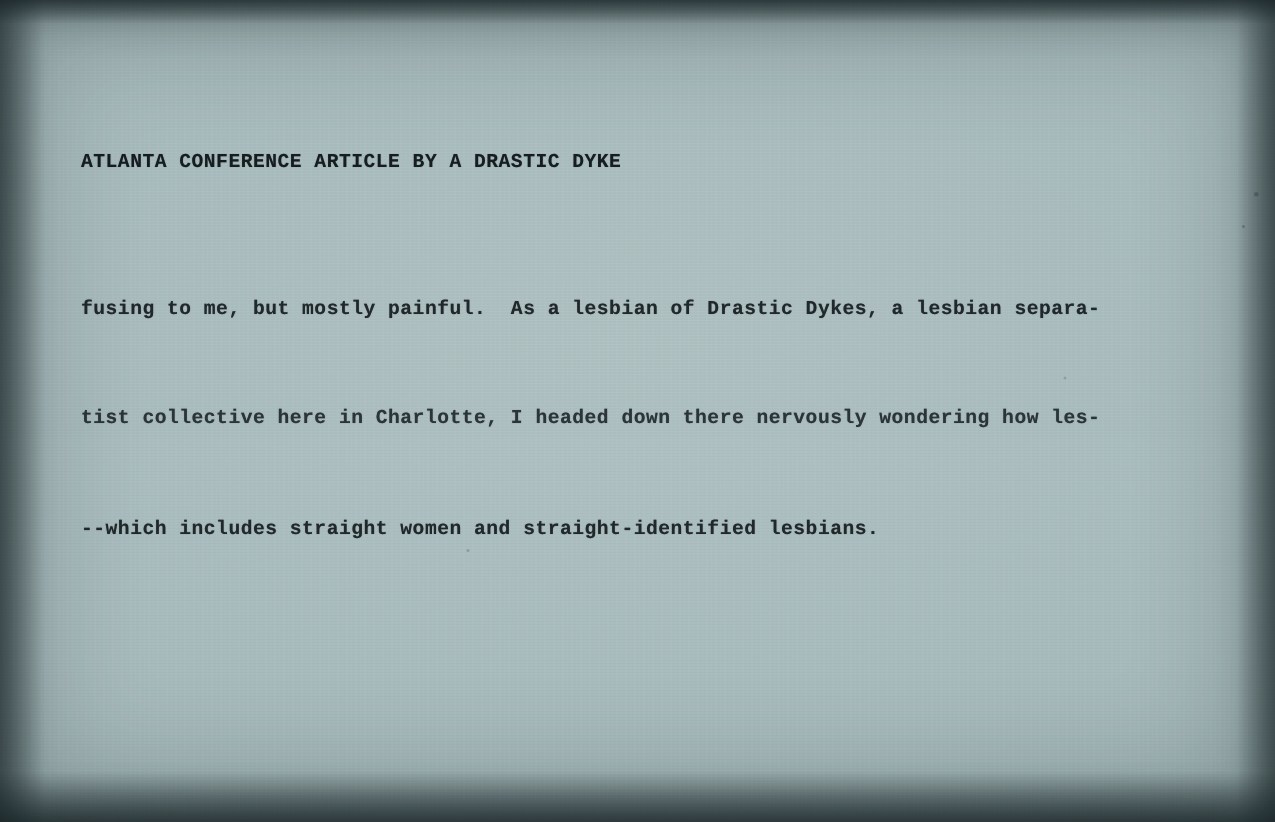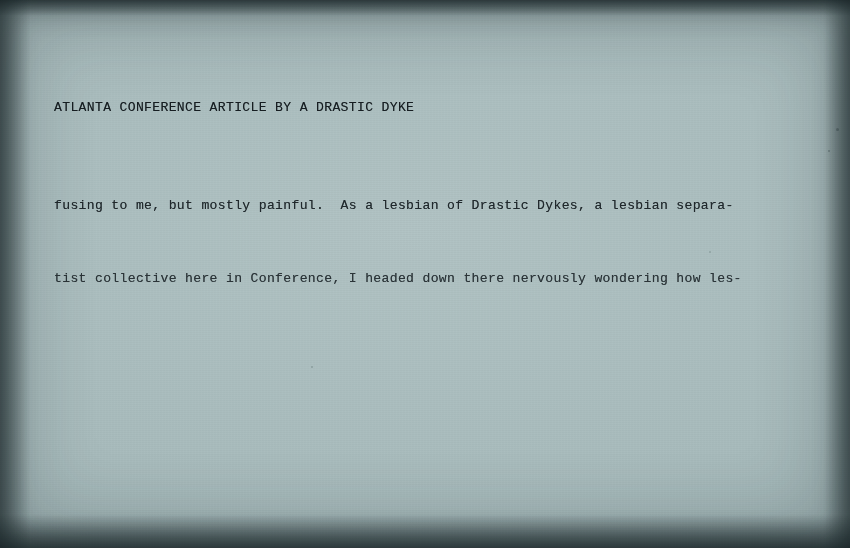--- a/index.html
+++ b/index.html
@@ -8,20 +8,21 @@
     padding: 0;
     background: #2b2b2b;
   }
   #page {
     position: relative;
     width: 850px;
     height: 548px;
     overflow: hidden;
     background: #22c55e;
     font-family: "Liberation Mono", "DejaVu Sans Mono", monospace;
+    font-weight: bold;
   }
 
   
   #paper-base {
     position: absolute;
     inset: 0;
     background:
       radial-gradient(ellipse 120% 90% at 48% 42%, #b0c2c3 0%, #a7babb 55%, #9fb3b4 78%, #94a8a9 100%);
   }
   #paper-grain {
@@ -94,21 +95,22 @@
 <div id="page">
 
   <div id="paper-base"></div>
   <div id="paper-grain"></div>
 
   <div id="typescript">
 
     <div class="tline ink-dk">ATLANTA CONFERENCE ARTICLE BY A DRASTIC DYKE</div>
 
     <div class="tline">fusing to me, but mostly painful.  As a lesbian of Drastic Dykes, a lesbian separa-</div>
-    <div class="tline ink-lt">tist collective here in Conference, I headed down there nervously wondering how les-</div>
+    <div class="tline ink-lt">tist collective here in Charlotte, I headed down there nervously wondering how les-</div>
+    <div class="tline">--which includes straight women and straight-identified lesbians.</div>
 
     
 
     
 
     
     
     
     
     

